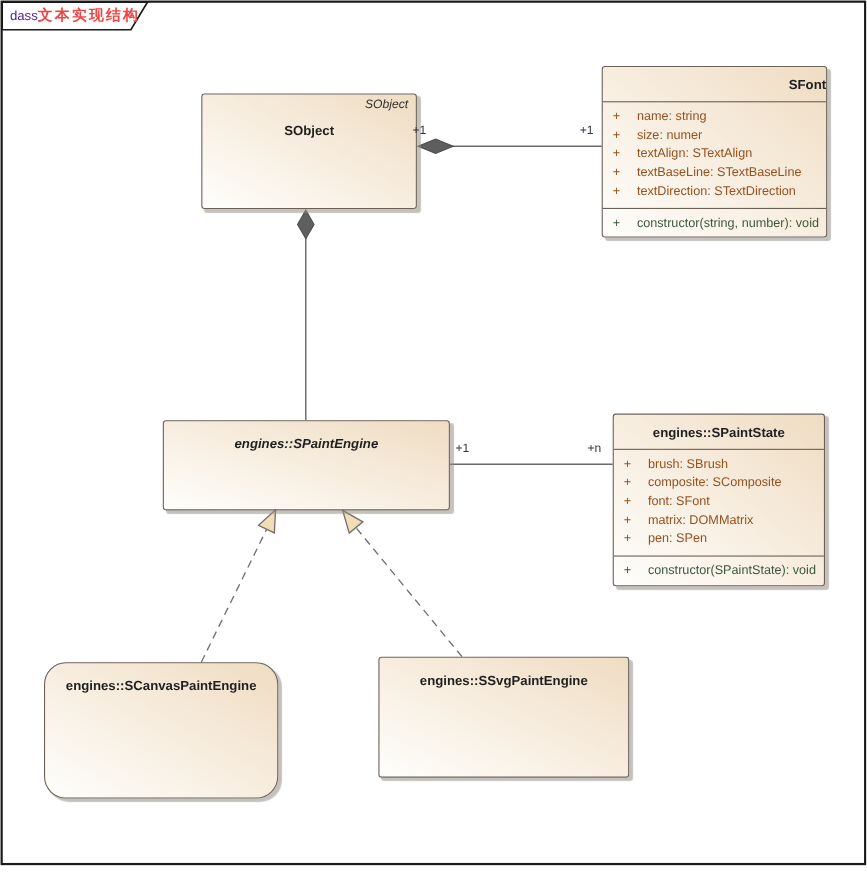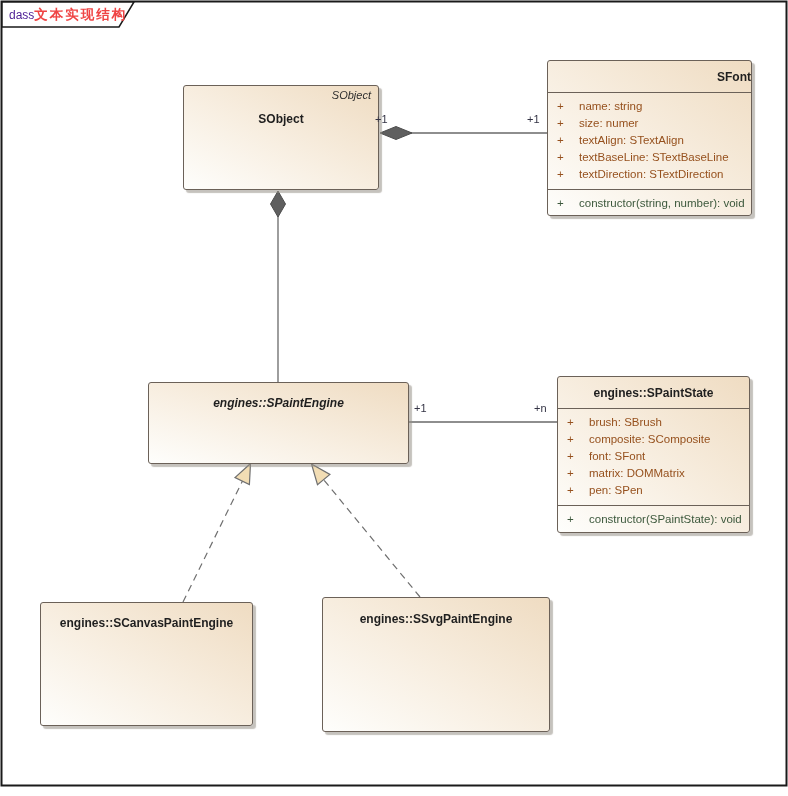--- a/index.html
+++ b/index.html
@@ -135,25 +135,25 @@
         </div>
     </div>
     <div class="compartment">
       <div class="feature-row op">
         <span class="vis">+</span>
         <span class="ftext">constructor(SPaintState): void</span>
         </div>
     </div>
   </div>
 
-  <div class="uml-class" style="left:40px;top:602px;width:213px;height:124px;">
+  <div class="uml-class" style="left:40px;top:602px;width:213px;height:124px;border-radius:20px;">
     <div class="class-title" style="margin-top:13px;">engines::SCanvasPaintEngine</div>
   </div>
 
-  <div class="uml-class" style="left:322px;top:597px;width:228px;height:135px;">
+  <div class="uml-class" style="left:344px;top:597px;width:228px;height:110px;">
     <div class="class-title" style="margin-top:14px;">engines::SSvgPaintEngine</div>
   </div>
 
   <div class="mult" style="left:375px;top:113px;">+1</div>
   <div class="mult" style="left:527px;top:113px;">+1</div>
   <div class="mult" style="left:414px;top:402px;">+1</div>
   <div class="mult" style="left:534px;top:402px;">+n</div>
 
 </div>
 

